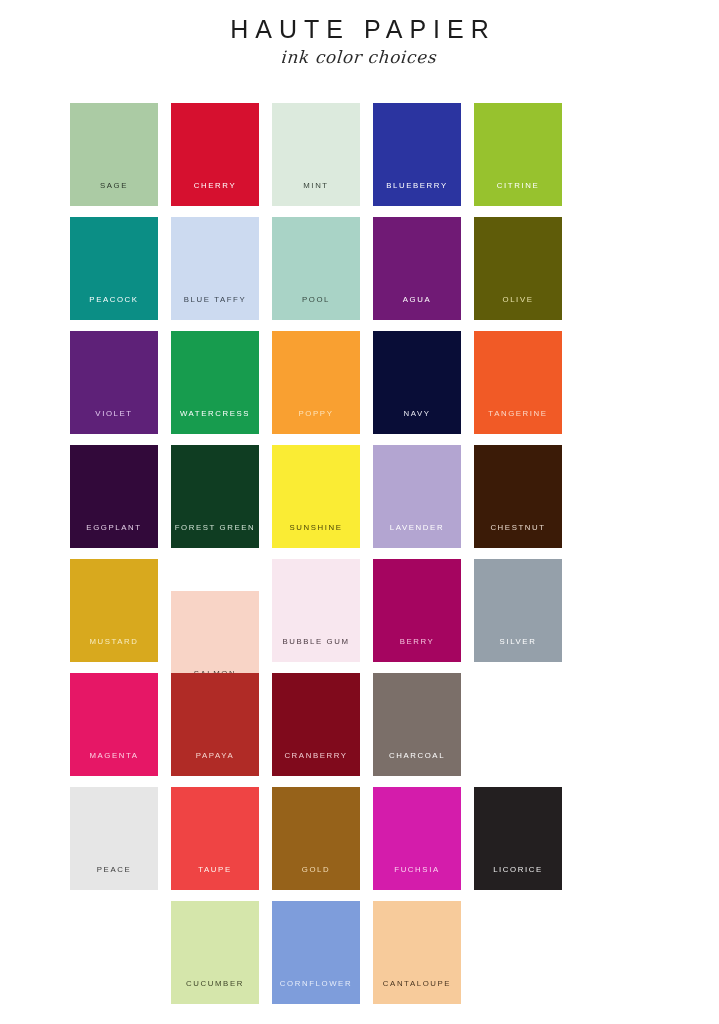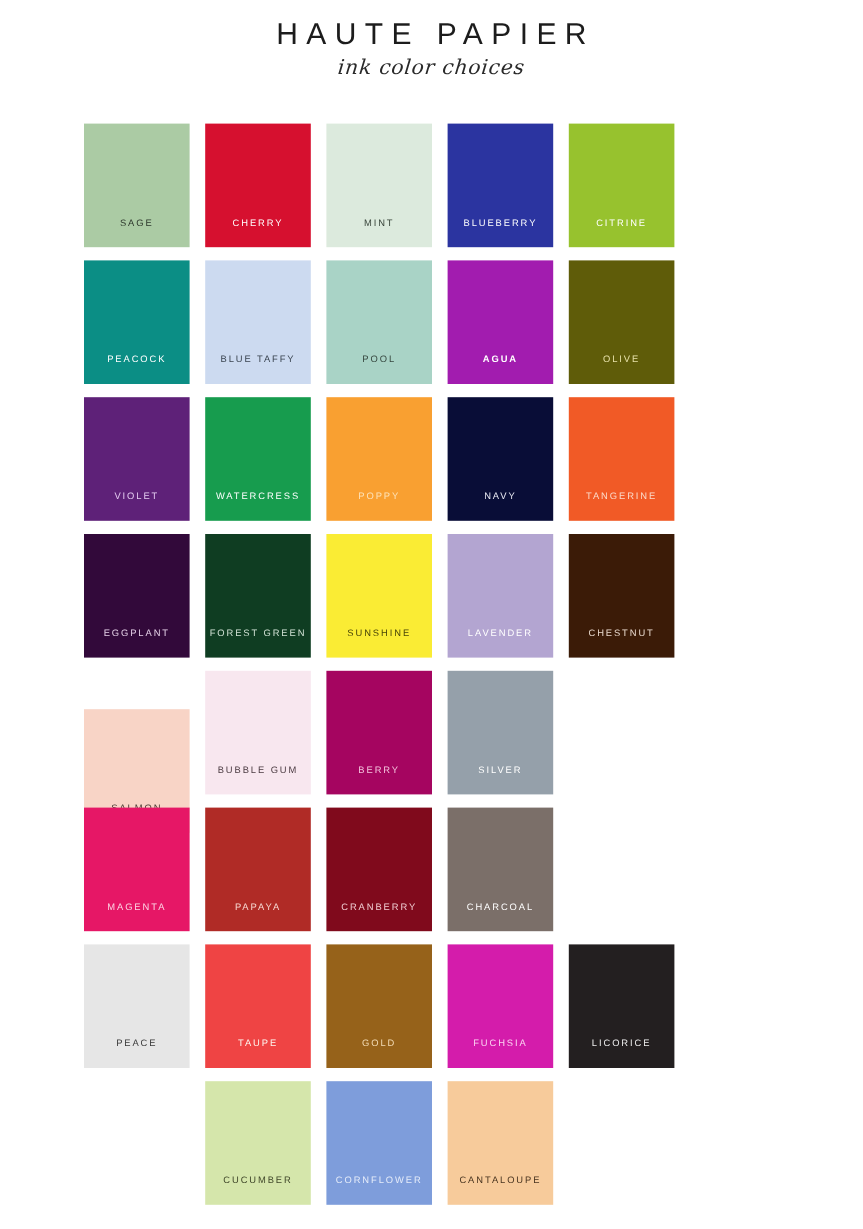--- a/index.html
+++ b/index.html
@@ -119,21 +119,21 @@
       <div class="grid-row">
         <div class="swatch" title="PEACOCK" style="background: rgb(11, 142, 133);">
           <div class="swatch-label" style="color: rgb(255, 255, 255);">PEACOCK</div>
         </div>
         <div class="swatch" title="BLUE TAFFY" style="background: rgb(204, 218, 240);">
           <div class="swatch-label" style="color: rgb(58, 68, 80);">BLUE TAFFY</div>
         </div>
         <div class="swatch" title="POOL" style="background: rgb(169, 211, 198);">
           <div class="swatch-label" style="color: rgb(54, 71, 63);">POOL</div>
         </div>
-        <div class="swatch" title="AGUA" style="background: #a21caf; font-weight: bold;">
+        <div class="swatch" title="AGUA" style="background: #701a75;">
           <div class="swatch-label" style="color: rgb(255, 255, 255);">AGUA</div>
         </div>
         <div class="swatch" title="OLIVE" style="background: rgb(95, 92, 9);">
           <div class="swatch-label" style="color: rgb(230, 224, 168);">OLIVE</div>
         </div>
       </div>
       <div class="grid-row">
         <div class="swatch" title="VIOLET" style="background: rgb(94, 33, 120);">
           <div class="swatch-label" style="color: rgb(226, 201, 239);">VIOLET</div>
         </div>
@@ -161,20 +161,23 @@
           <div class="swatch-label" style="color: rgb(74, 70, 8);">SUNSHINE</div>
         </div>
         <div class="swatch" title="LAVENDER" style="background: rgb(179, 165, 209);">
           <div class="swatch-label" style="color: rgb(255, 255, 255);">LAVENDER</div>
         </div>
         <div class="swatch" title="CHESTNUT" style="background: rgb(59, 27, 7);">
           <div class="swatch-label" style="color: rgb(232, 217, 205);">CHESTNUT</div>
         </div>
       </div>
       <div class="grid-row">
+        <div class="swatch" title="MUSTARD" style="background: rgb(216, 169, 30);">
+          <div class="swatch-label" style="color: rgb(247, 236, 192);">MUSTARD</div>
+        </div>
         <div class="swatch" title="SALMON" style="background: rgb(248, 212, 198); margin-top: 32px;">
           <div class="swatch-label" style="color: rgb(74, 58, 51);">SALMON</div>
         </div>
         <div class="swatch" title="BUBBLE GUM" style="background: rgb(248, 231, 239);">
           <div class="swatch-label" style="color: rgb(74, 58, 65);">BUBBLE GUM</div>
         </div>
         <div class="swatch" title="BERRY" style="background: rgb(165, 5, 96);">
           <div class="swatch-label" style="color: rgb(243, 194, 220);">BERRY</div>
         </div>
         <div class="swatch" title="SILVER" style="background: rgb(149, 160, 170);">

